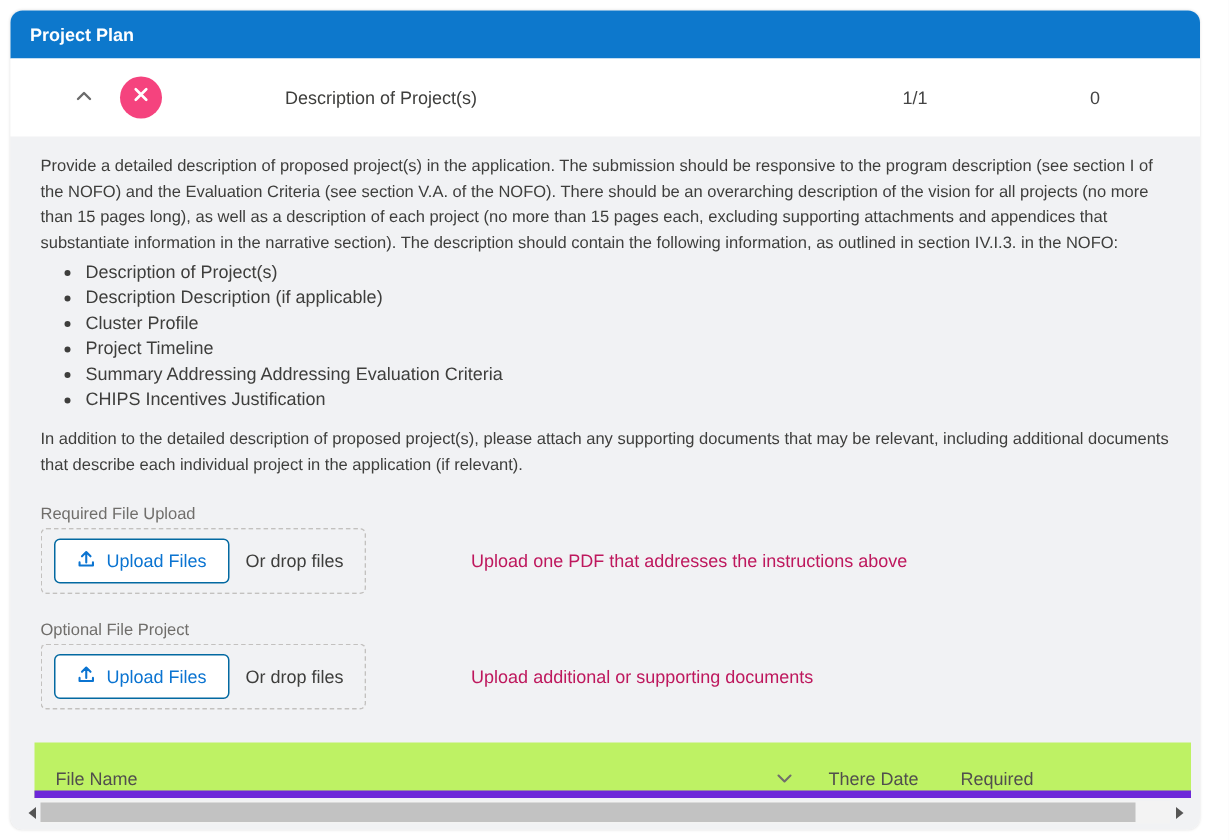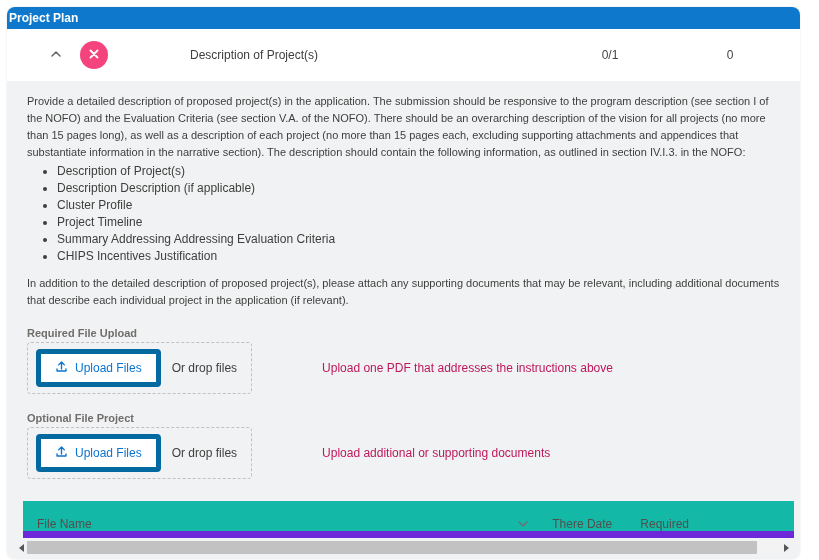--- a/index.html
+++ b/index.html
@@ -5,22 +5,22 @@
   * { margin:0; padding:0; box-sizing:border-box; }
   html,body { width:819px; height:560px; background:#ffffff;
     font-family:"Liberation Sans", sans-serif; }
   .card {
     position:absolute; left:7px; top:7px; width:793px;
     border-radius:8px;
     box-shadow:0 0 2px rgba(0,0,0,0.12);
     background:#ffffff;
   }
   .card-header {
-    height:22px; background:#0d78cc; border-radius:8px 8px 0 0;
-    display:flex; align-items:center; padding-left:2px;
+    height:32px; background:#0d78cc; border-radius:8px 8px 0 0;
+    display:flex; align-items:center; padding-left:13px;
   }
   .card-header span { color:#ffffff; font-size:12px; font-weight:bold; }
 
   .summary-row { height:52px; background:#ffffff; display:flex; align-items:center; }
   .chev-btn { margin-left:40px; width:18px; height:18px; border:none; background:transparent;
     display:flex; align-items:center; justify-content:center; cursor:pointer; }
   .status-circle { margin-left:15px; width:28px; height:28px; border-radius:50%;
     background:#f5437e; display:flex; align-items:center; justify-content:center; }
   .sum-title { margin-left:82px; font-size:12px; color:#3e3e3c; }
   .sum-spacer { flex:1; }
@@ -29,40 +29,40 @@
 
   .body {
     background:#f1f2f4; border-radius:0 0 8px 8px;
     padding:12px 20px 4px 20px;
   }
   .body p { font-size:11px; line-height:17px; color:#3e3e3c; }
   .body ul { margin:2px 0 0 0; padding-left:30px; }
   .body li { font-size:12px; line-height:17px; color:#3e3e3c; }
   .p2 { margin-top:10px; }
 
-  .upload-label { margin-top:18px; font-size:11px; color:#706e6b;font-weight:bold; }
+  .upload-label { margin-top:18px; font-size:11px; color:#706e6b; }
   .upload-row { display:flex; align-items:center; margin-top:3px; }
   .dropzone {
     border:1px dashed #c3c1bf; border-radius:4px;
     display:flex; align-items:center; padding:6px 8px; background:transparent;
     min-width:196px;
   }
   .upload-btn {
-    background:#ffffff; border:5px solid #0369a1; border-radius:4px;
+    background:#ffffff; border:1px solid #0369a1; border-radius:4px;
     display:flex; align-items:center; gap:7px; padding:6px 14px;
     font-size:12px; color:#0b74d1; cursor:pointer;
     font-family:"Liberation Sans", sans-serif;
   }
   .drop-text { margin-left:11px; margin-right:6px; font-size:12px; color:#3e3e3c; }
   .upload-hint { margin-left:70px; font-size:12px; color:#be185d; }
 
   .file-table-header {
-    margin:22px -14px 0 -4px; height:37px; background:#14b8a6;
+    margin:22px -14px 0 -4px; height:37px; background:#bef264;
     display:flex; align-items:center; padding:16px 105px 0 14px;
-    border-bottom:7px solid #6d28d9;
+    border-bottom:5px solid #6d28d9;
   }
   .fth-name { flex:1; font-size:12px; color:#514f4d; }
   .fth-chev { width:14px; height:14px; margin-right:22px; display:flex; align-items:center; }
   .fth-date { font-size:12px; color:#514f4d; margin-right:28px; }
   .fth-req  { font-size:12px; color:#514f4d; }
 
   .hscroll { margin:2px -12px 0 -12px; height:15px; display:flex; align-items:center; }
   .hs-arrow { width:12px; height:15px; background:transparent; border:none;
     display:flex; align-items:center; justify-content:center; cursor:pointer; padding:0; }
   .tri-left { width:0; height:0; border-top:4px solid transparent; border-bottom:4px solid transparent;
@@ -91,21 +91,21 @@
     </button>
     <div class="status-circle">
       <span>
         <svg width="12" height="12" viewBox="0 0 12 12">
           <path d="M2.5 2.5 L9.5 9.5 M9.5 2.5 L2.5 9.5" stroke="#ffffff" stroke-width="1.8" stroke-linecap="round"></path>
         </svg>
       </span>
     </div>
     <span class="sum-title">Description of Project(s)</span>
     <div class="sum-spacer"></div>
-    <span class="sum-prog">0/1</span>
+    <span class="sum-prog">1/1</span>
     <span class="sum-count">0</span>
   </div>
 
   <div class="body">
 
     <p>Provide a detailed description of proposed project(s) in the application. The submission should be responsive to the program description (see section I of the NOFO) and the Evaluation Criteria (see section V.A. of the NOFO). There should be an overarching description of the vision for all projects (no more than 15 pages long), as well as a description of each project (no more than 15 pages each, excluding supporting attachments and appendices that substantiate information in the narrative section). The description should contain the following information, as outlined in section IV.I.3. in the NOFO:</p>
 
     <ul>
       <li>Description of Project(s)</li>
       <li>Description Description (if applicable)</li>

